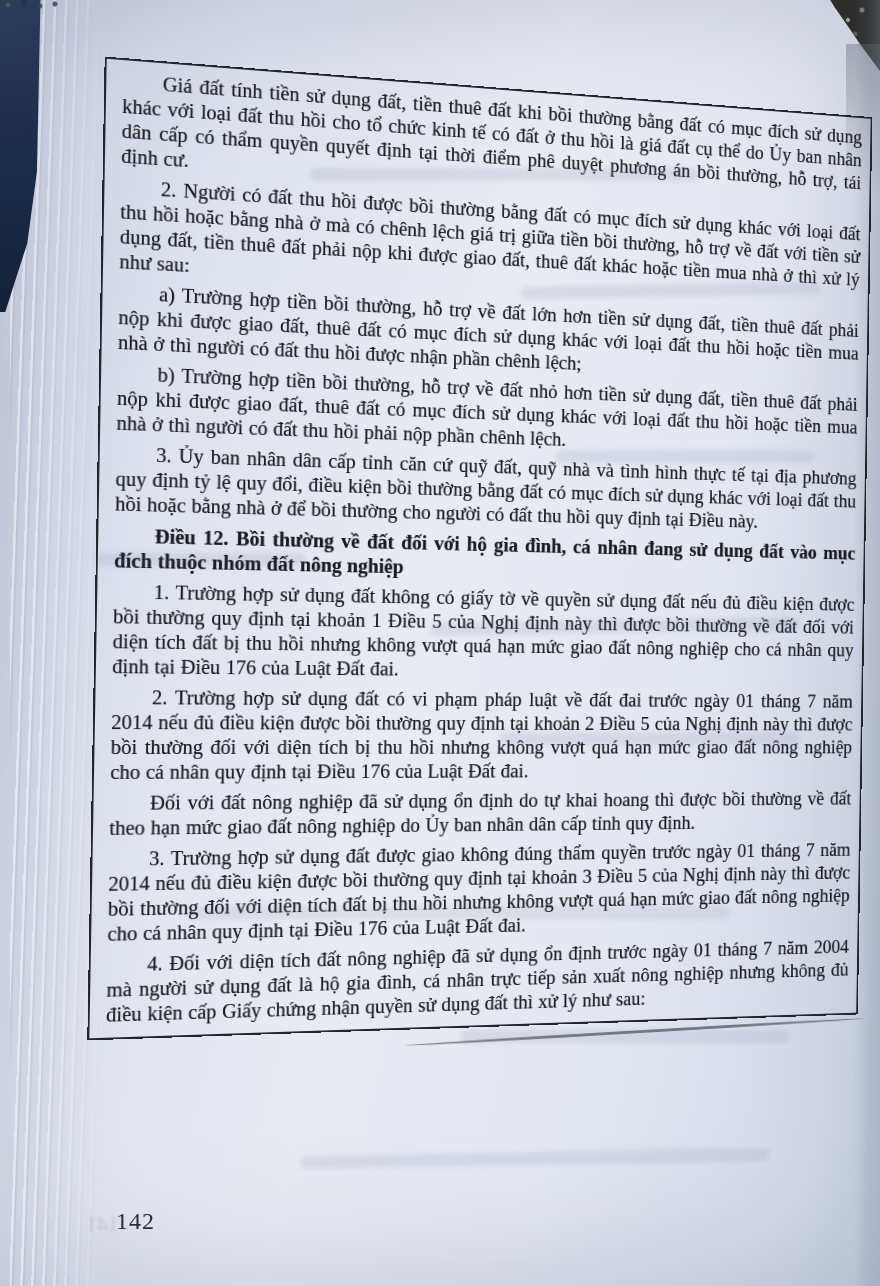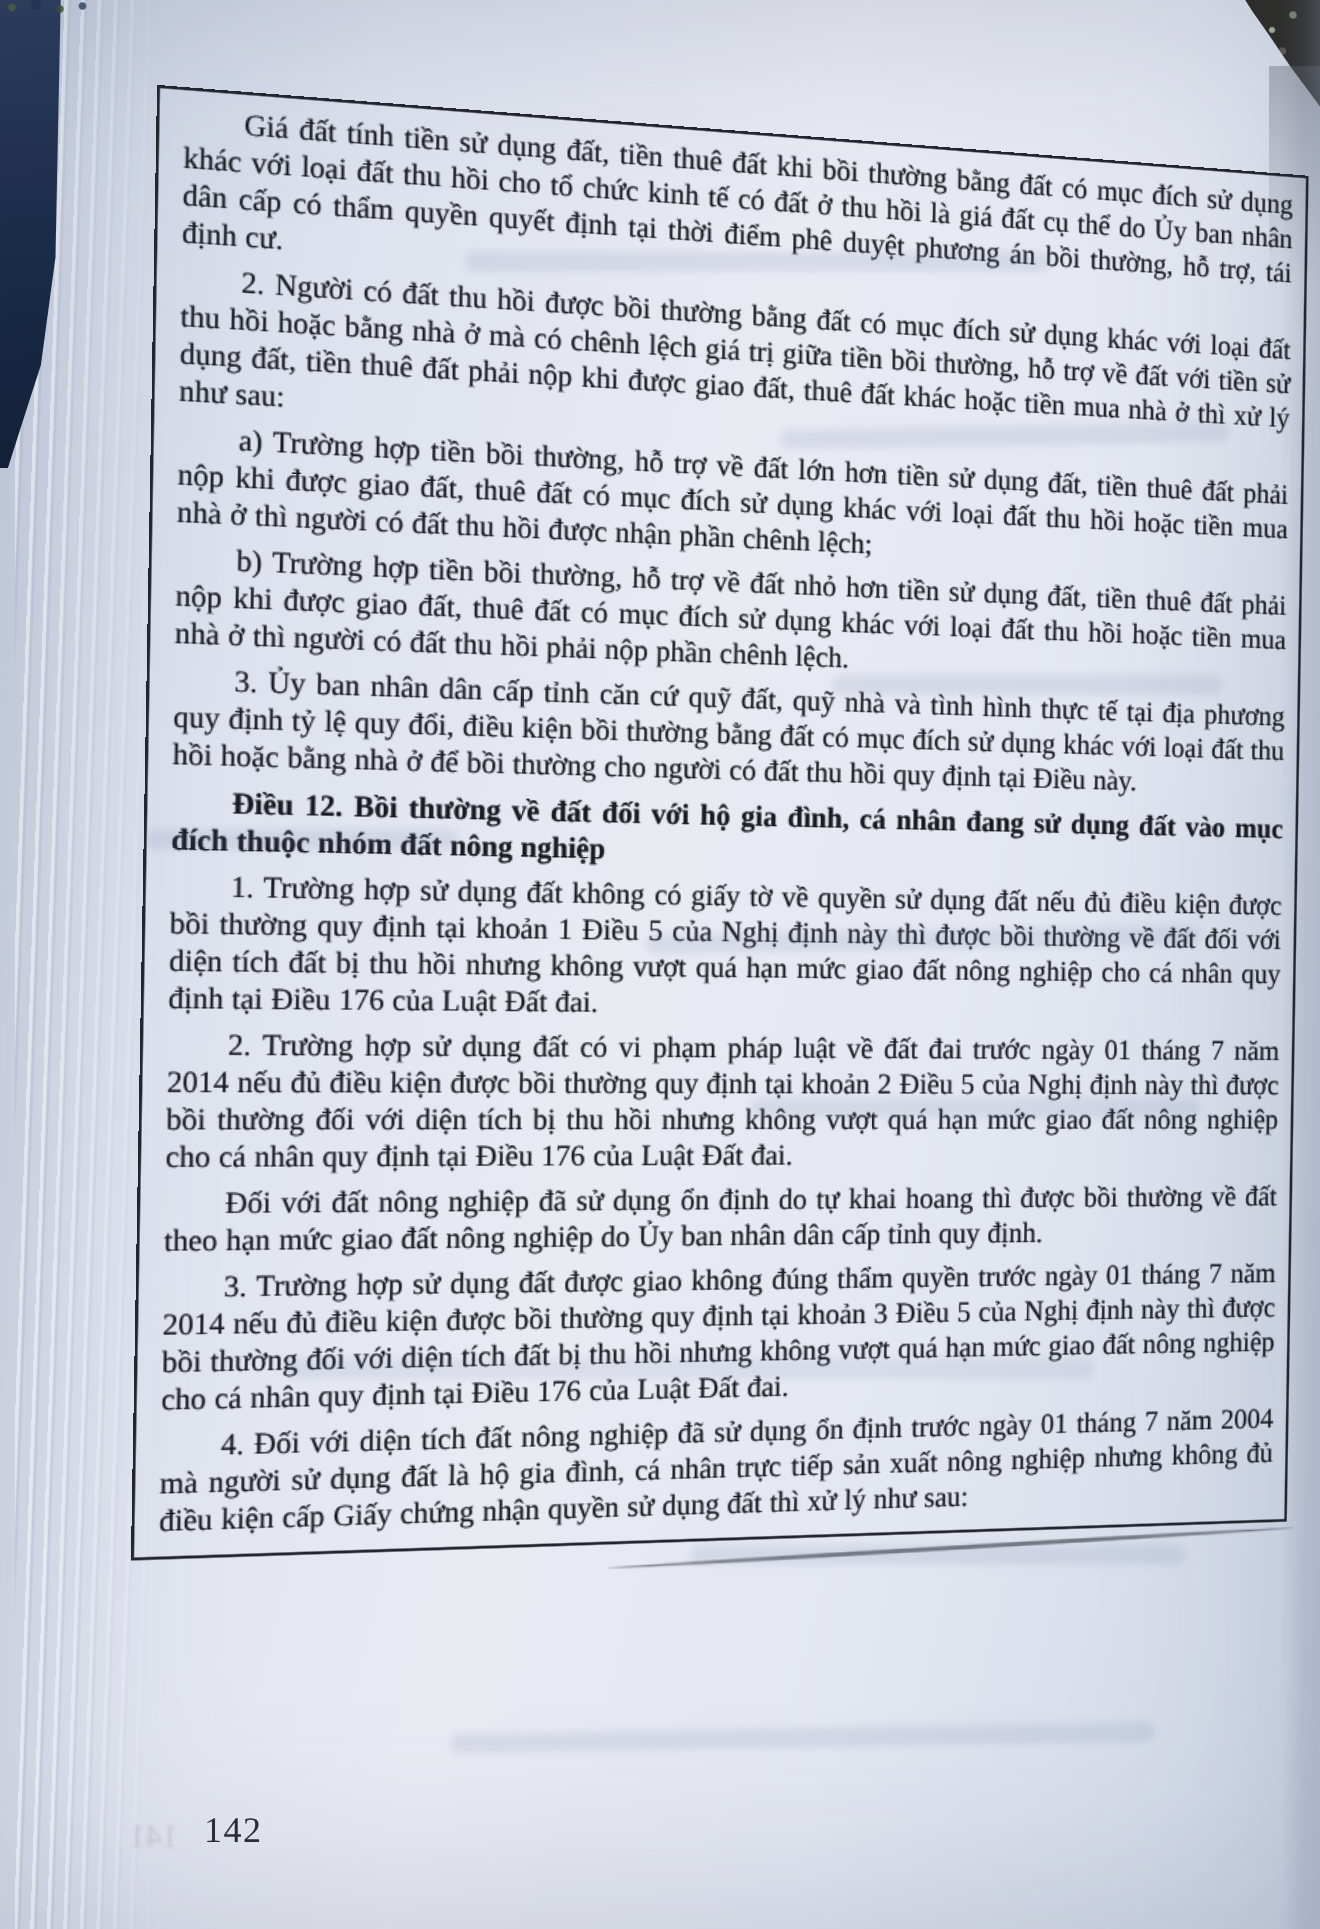--- a/index.html
+++ b/index.html
@@ -81,21 +81,21 @@
   }
   .text-box p { margin: 0; text-align: justify; text-indent: 40px; word-spacing: 0.5px; }
   .text-box p.spaced { margin-top: 6px; }
   .text-box p.heading { font-weight: bold; margin-top: 7px; }
   
   .smudge {
     position: absolute; height: 13px; border-radius: 7px;
     background: rgba(88,106,153,0.12); filter: blur(2.5px);
   }
   .pagenum {
-    position: absolute; left: 136px; top: 1208px;
+    position: absolute; left: 116px; top: 1208px;
     font-size: 24px; color: #2b2c34; letter-spacing: 1px;
   }
   .pagenum-bleed {
     position: absolute; left: 86px; top: 1211px;
     font-size: 22px; color: #8a5a66; opacity: 0.18;
     transform: scaleX(-1); filter: blur(1px);
   }
 </style>
 </head>
 <body>

